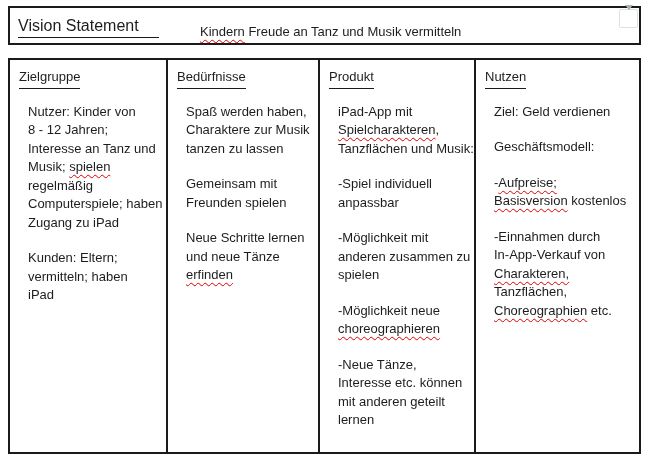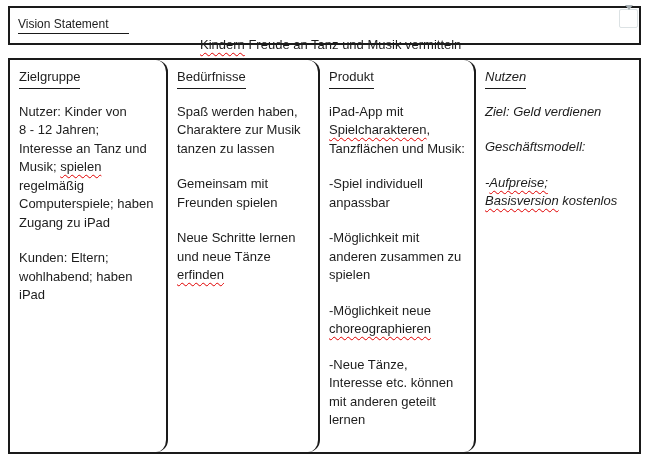--- a/index.html
+++ b/index.html
@@ -19,30 +19,30 @@
     position: absolute;
     left: 8px; top: 6px;
     width: 633px; height: 39px;
     border: 2px solid #1a1a1a;
     box-sizing: border-box;
     background: #fff;
   }
   .vision-label {
     position: absolute;
     left: 8px; top: 9px;
-    font-size: 12px;
+    font-size: 16px;
   }
   .vision-label .ul {
     border-bottom: 1.5px solid #1a1a1a;
     padding: 0 20px 2px 0;
     display: inline-block;
   }
   .vision-value {
     position: absolute;
-    left: 190px; top: 29px;
+    left: 190px; top: 16px;
     font-size: 13px;
     white-space: nowrap;
   }
 
   
   .dropdown-btn {
     position: absolute;
     top: 1px; right: 1px;
     width: 19px; height: 19px;
     border: 1px solid #dce2e4;
@@ -75,34 +75,33 @@
     border: 2px solid #1a1a1a;
     box-sizing: border-box;
     display: flex;
     background: #fff;
   }
   .col {
     box-sizing: border-box;
     padding: 8px 12px 0 9px;
     border-right: 2px solid #1a1a1a;
     overflow: hidden;
-    border-radius: 12px;
-  }
-  .col:last-child { border-right: none; flex: 1; font-style: italic; }
+  }
+  .col:last-child { border-right: none; flex: 1; }
   .col-1 { width: 158px; }
   .col-2 { width: 152px; }
   .col-3 { width: 156px; }
 
   .col-title { margin-bottom: 14px; font-size: 13px; line-height: 18.5px; }
   .col-title .ul {
     border-bottom: 1.5px solid #1a1a1a;
     padding-bottom: 1px;
     display: inline-block;
   }
-  .para { margin-bottom: 17px; }
+  .para { margin-bottom: 17px; margin-left: 9px; }
   .line {
     font-size: 13px;
     line-height: 18.5px;
     height: 18.5px;
     white-space: nowrap;
   }
   .sp {
     text-decoration-line: underline;
     text-decoration-style: wavy;
     text-decoration-color: #e00000;
@@ -135,21 +134,21 @@
           <div class="line"><span>Nutzer: Kinder von</span></div>
           <div class="line"><span>8 - 12 Jahren;</span></div>
           <div class="line"><span>Interesse an Tanz und</span></div>
           <div class="line"><span>Musik; </span><span class="sp">spielen</span></div>
           <div class="line"><span>regelmäßig</span></div>
           <div class="line"><span>Computerspiele; haben</span></div>
           <div class="line"><span>Zugang zu iPad</span></div>
         </div>
         <div class="para">
           <div class="line"><span>Kunden: Eltern;</span></div>
-          <div class="line"><span>wohlhabend; haben</span></div>
+          <div class="line"><span>vermitteln; haben</span></div>
           <div class="line"><span>iPad</span></div>
         </div>
       </div>
       <div class="col col-2">
         <div class="col-title"><span class="ul">Bedürfnisse</span></div>
         <div class="para">
           <div class="line"><span>Spaß werden haben,</span></div>
           <div class="line"><span>Charaktere zur Musik</span></div>
           <div class="line"><span>tanzen zu lassen</span></div>
         </div>
@@ -195,16 +194,23 @@
         <div class="para">
           <div class="line"><span>Ziel: Geld verdienen</span></div>
         </div>
         <div class="para">
           <div class="line"><span>Geschäftsmodell:</span></div>
         </div>
         <div class="para">
           <div class="line"><span>-</span><span class="sp">Aufpreise;</span></div>
           <div class="line"><span class="sp">Basisversion</span><span> kostenlos</span></div>
         </div>
+        <div class="para">
+          <div class="line"><span>-Einnahmen durch</span></div>
+          <div class="line"><span>In-App-Verkauf von</span></div>
+          <div class="line"><span class="sp">Charakteren,</span></div>
+          <div class="line"><span>Tanzflächen,</span></div>
+          <div class="line"><span class="sp">Choreographien</span><span> etc.</span></div>
+        </div>
       </div>
     </div>
 
 </div>
 
 </body></html>

